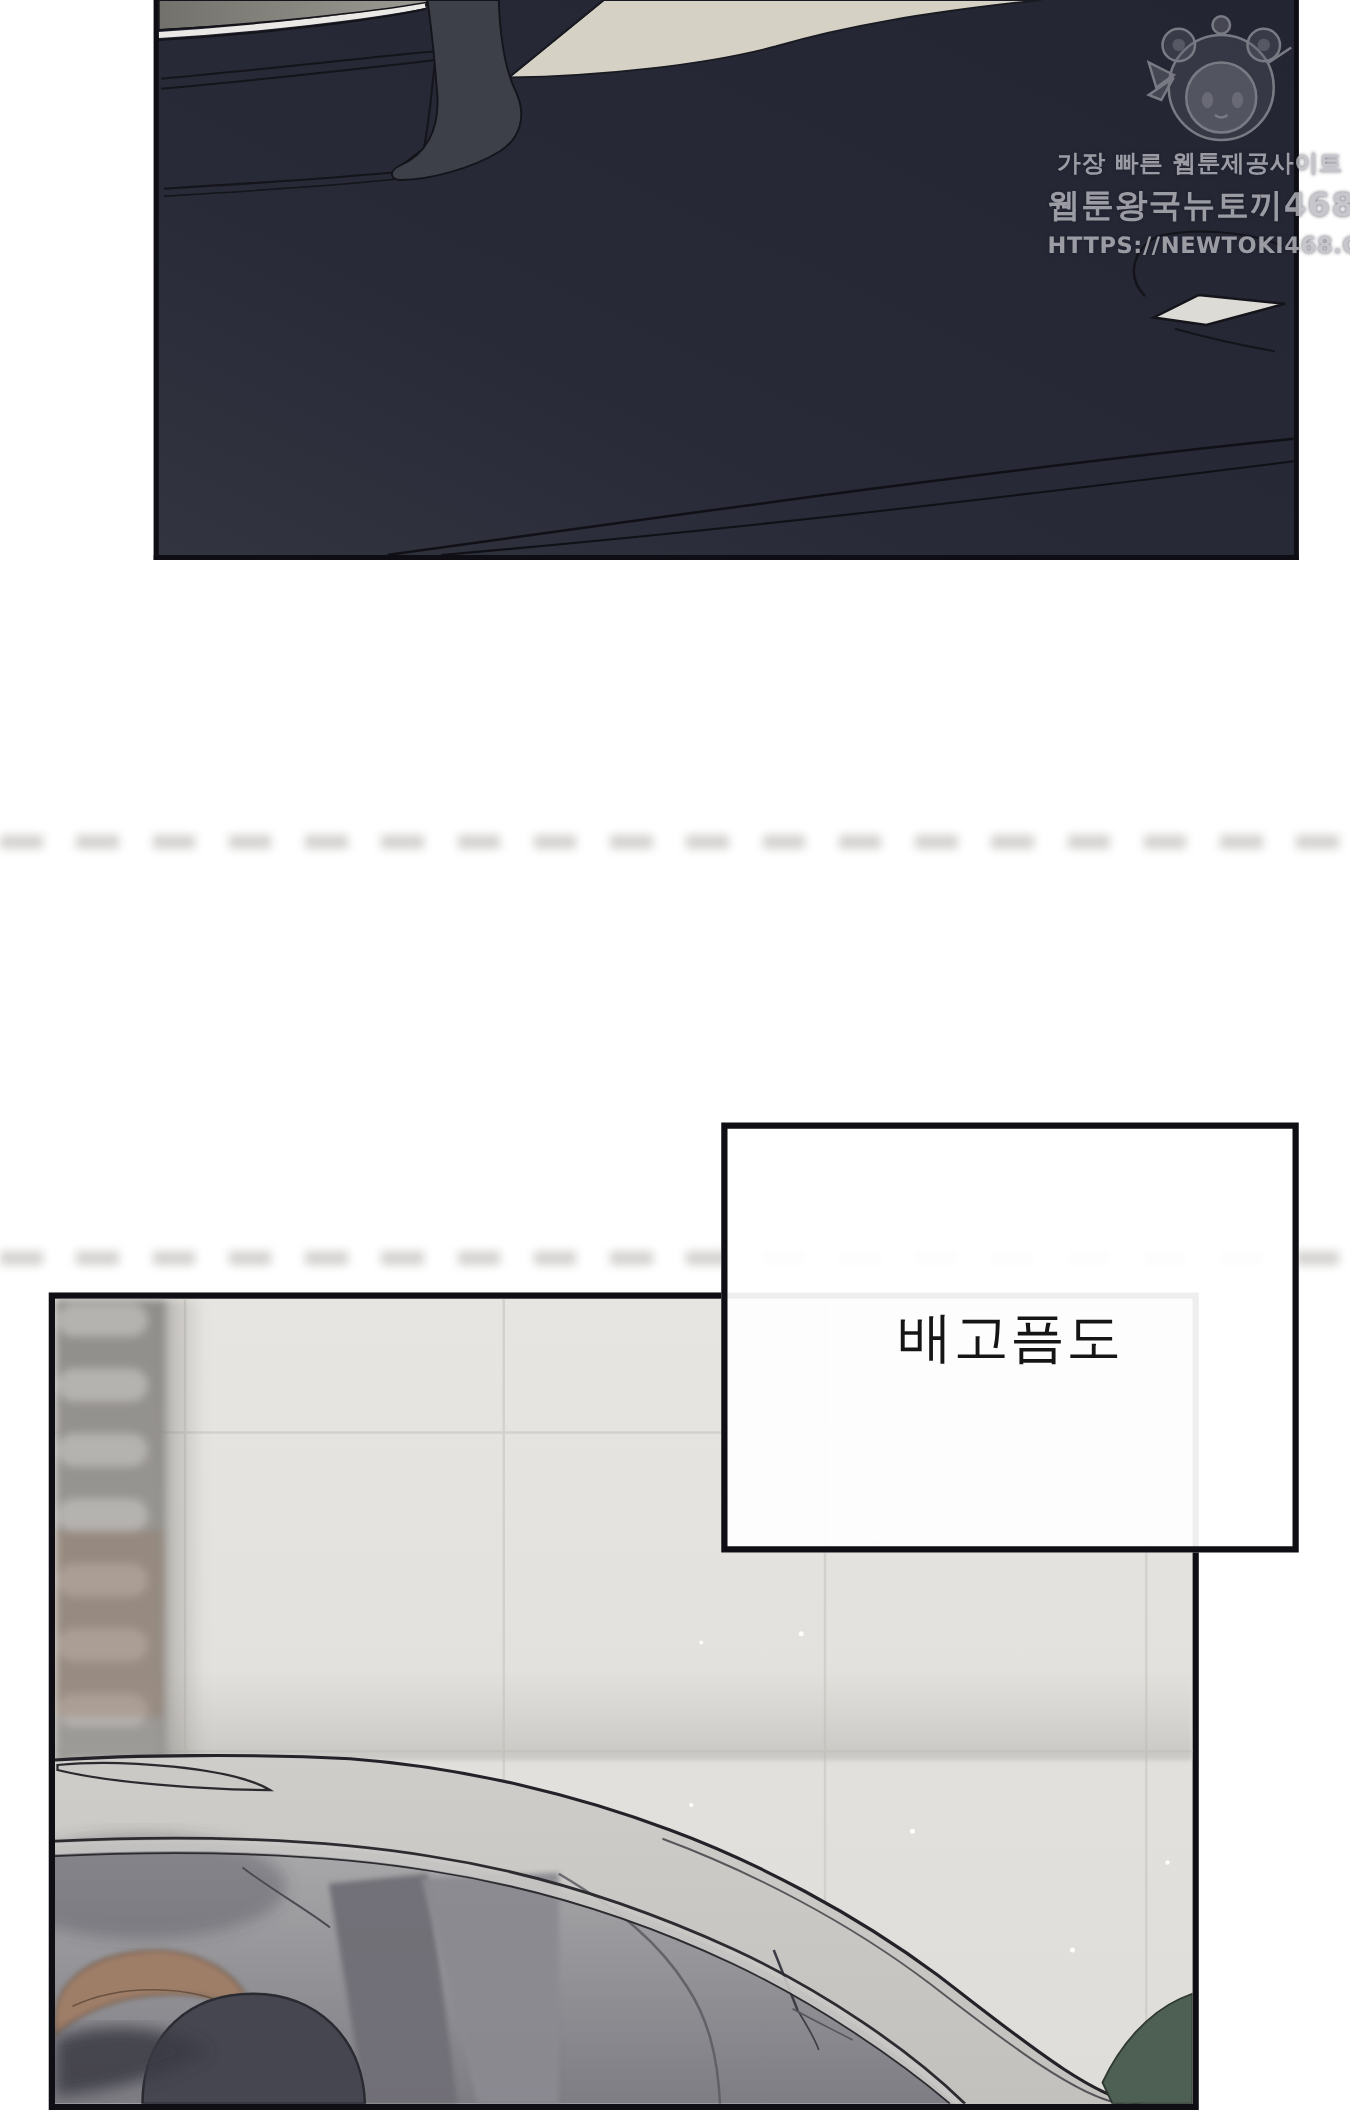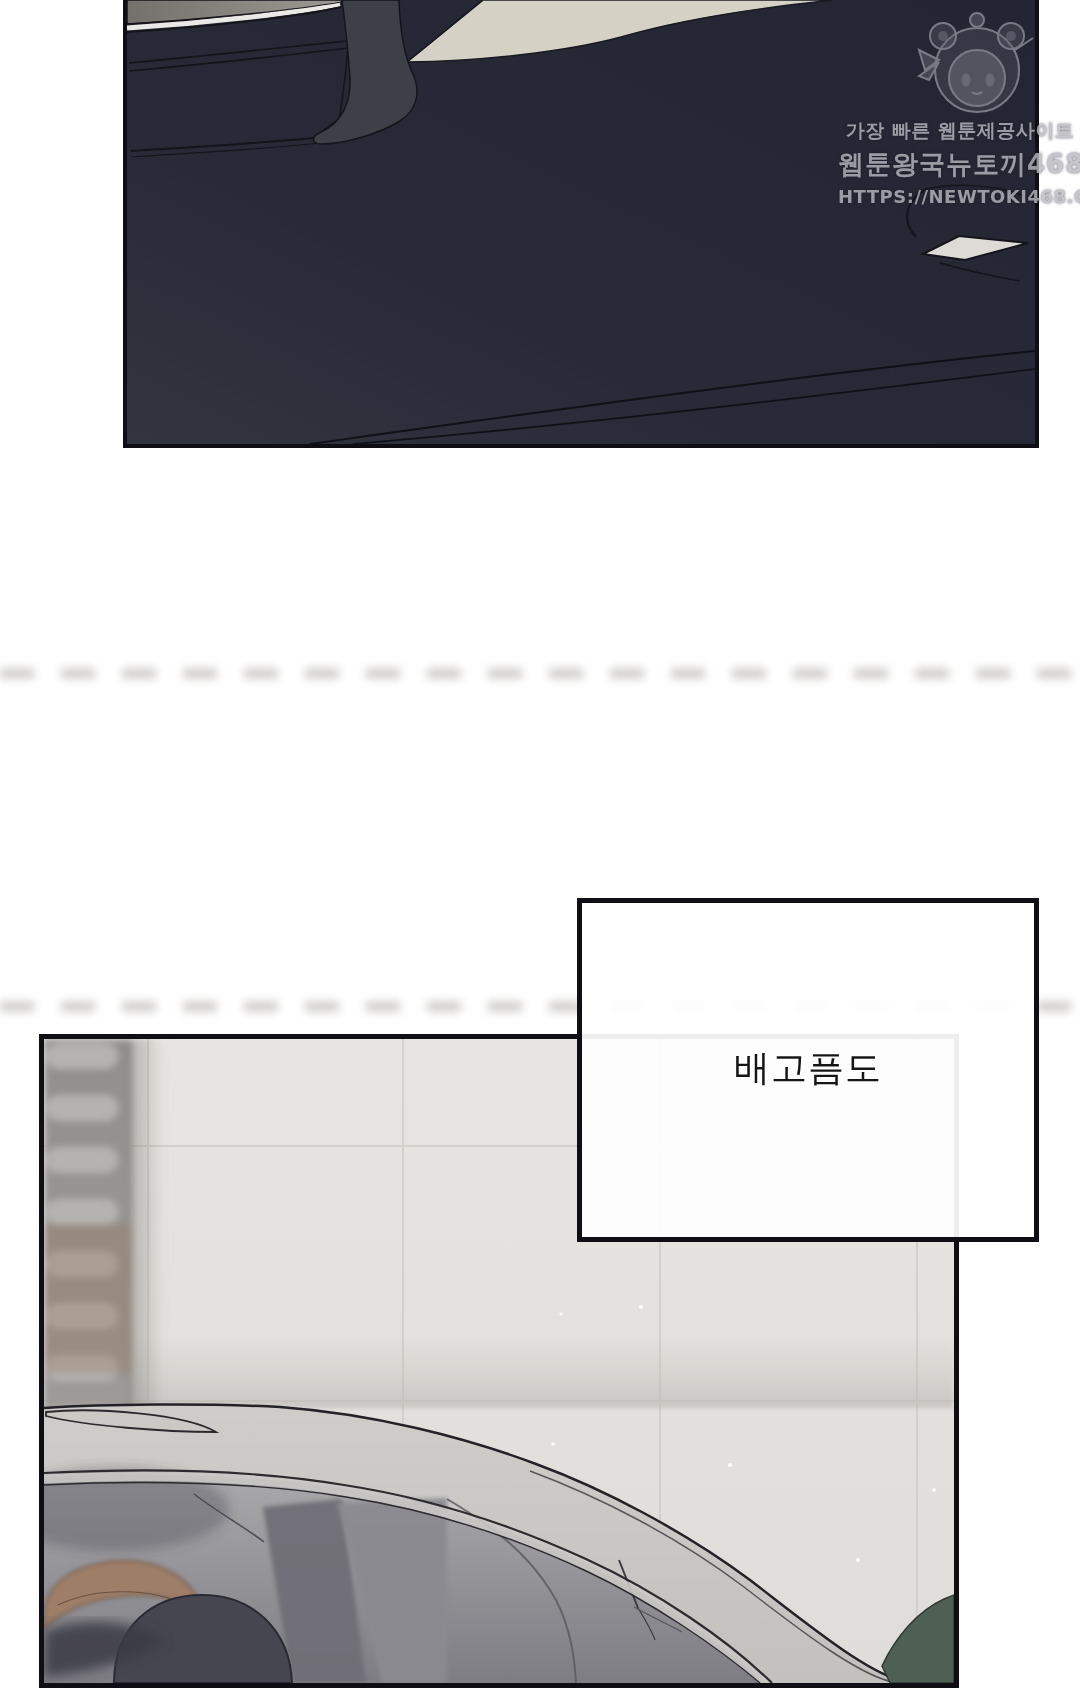--- a/index.html
+++ b/index.html
@@ -10,21 +10,21 @@
           filter:blur(4px);z-index:0;}
   .panel{position:absolute;box-sizing:border-box;z-index:1;}
   #panel-top{left:123px;top:0;width:916px;height:448px;
              border:4px solid var(--ink,#0e0e14);border-top:none;background:var(--panel_navy,#262836);}
   #panel-bottom{left:39px;top:1034px;width:920px;height:654px;
              border:5px solid var(--ink,#0e0e14);background:var(--tile_wall,#e4e2de);}
   .panel svg{display:block;width:100%;height:100%;}
   #narration-box{position:absolute;left:577px;top:898px;width:462px;height:344px;box-sizing:border-box;
       border:5px solid var(--ink,#0e0e14);background:rgba(255,255,255,0.93);z-index:3;
       display:flex;flex-direction:column;justify-content:center;align-items:center;}
-  .narration-line{font-family:Liberation Mono, monospace;font-size:36px;line-height:53px;
+  .narration-line{font-family:Liberation Serif, serif;font-size:44px;line-height:53px;
       color:#151515;letter-spacing:1px;white-space:nowrap;}
   #watermark{position:absolute;left:838px;top:8px;width:244px;z-index:4;text-align:center;pointer-events:none;}
   #watermark .wm-char{display:block;margin:0 auto;opacity:.65;}
   .wm-line{color:var(--watermark_gray,#b9b9c0);opacity:.8;
       text-shadow:0 0 3px rgba(25,27,40,.85);font-weight:bold;white-space:nowrap;}
   #wm-tagline{font-size:19px;letter-spacing:.5px;margin-top:-4px;}
   #wm-site{font-size:26px;letter-spacing:1px;margin-top:3px;}
   #wm-url{font-size:18px;letter-spacing:.5px;margin-top:4px;}
 </style>
 </head>

